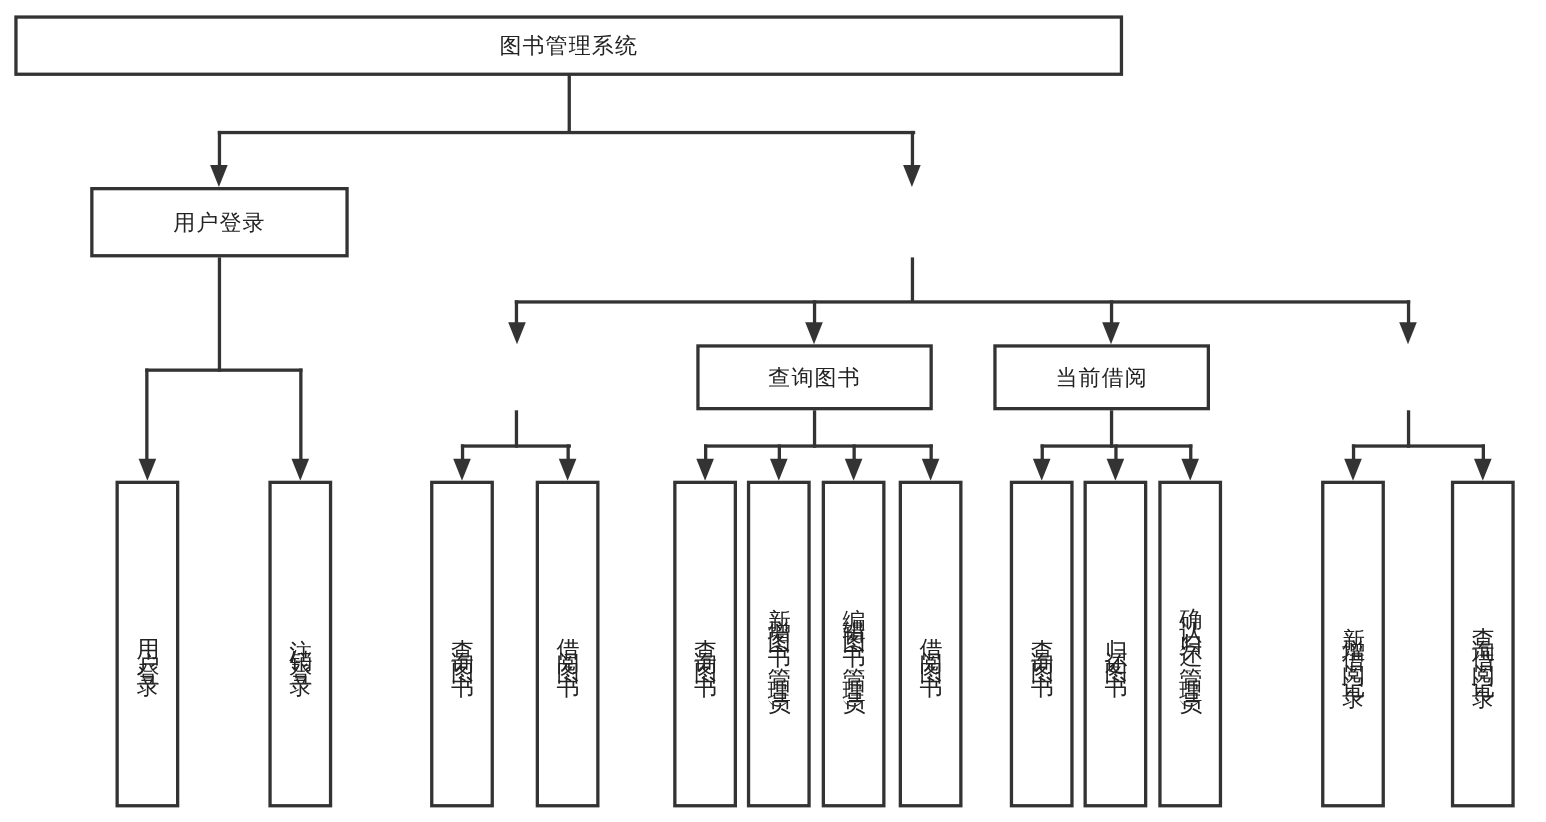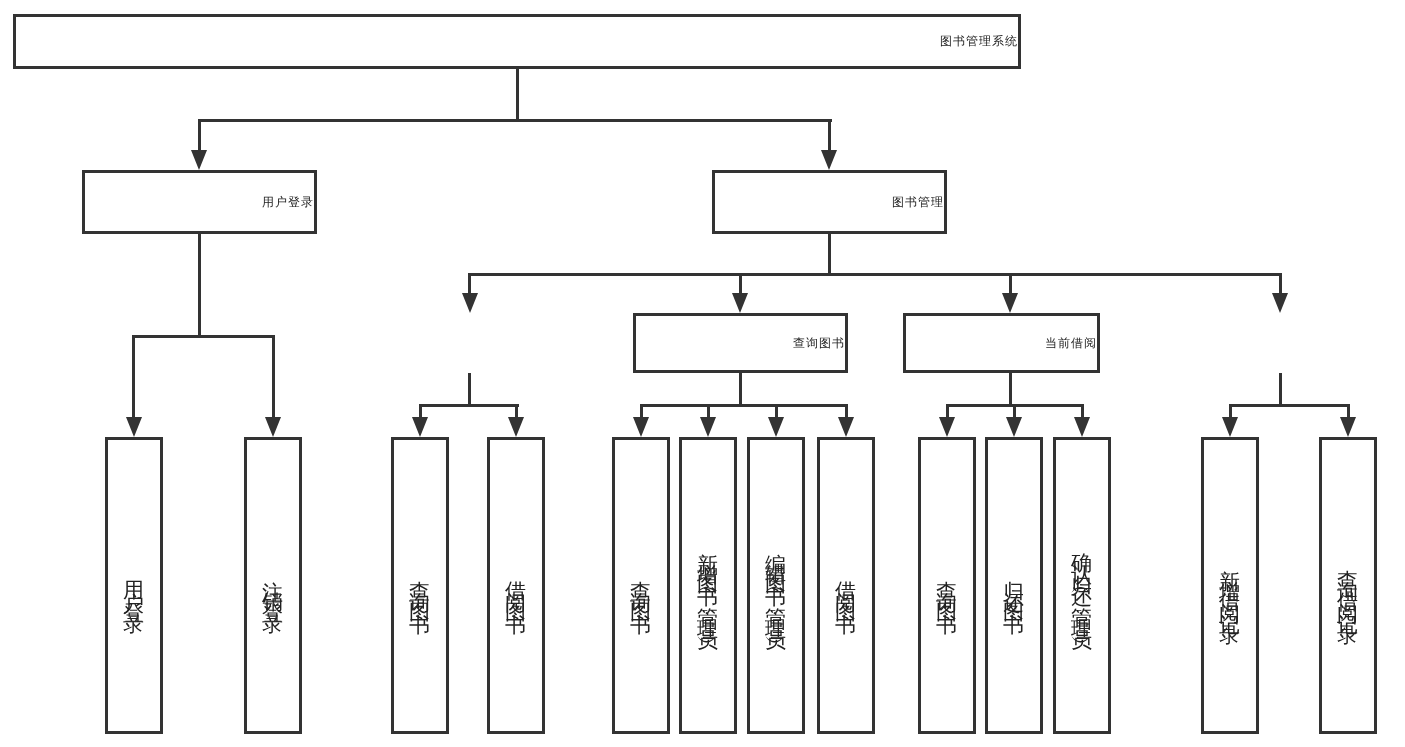--- a/index.html
+++ b/index.html
@@ -17,21 +17,21 @@
     font-family:"Liberation Sans","DejaVu Sans",sans-serif;
     overflow:hidden;
   }
   .box{
     position:absolute;
     border:3px solid var(--line);
     background:#fff;
     display:flex;align-items:center;justify-content:center;
     color:var(--text);
   }
-  .hbox{font-size:12px;letter-spacing:1px;justify-content:flex-end;}
+  .hbox{font-size:20px;letter-spacing:1px;}
   .leaf{
     top:437px;width:58px;height:297px;
   }
   .vtext{
     writing-mode:vertical-rl;
     text-orientation:mixed;
     font-size:21px;
     letter-spacing:11px;
     color:var(--text);
     line-height:1;
@@ -65,23 +65,20 @@
 
   <div class="vline" style="left:516px;top:68px;height:53px"></div>
   <div class="hline" style="left:198px;top:119px;width:634px"></div>
   <div class="vline" style="left:198px;top:119px;height:34px"></div>
   <div class="arrow" style="left:191px;top:150px"></div>
   <div class="vline" style="left:828px;top:119px;height:34px"></div>
   <div class="arrow" style="left:821px;top:150px"></div>
 
   <div class="box hbox" style="left:82px;top:170px;width:235px;height:64px">
     <span>用户登录</span>
-  </div>
-  <div class="box hbox" style="left:712px;top:170px;width:235px;height:64px">
-    <span>图书管理</span>
   </div>
 
   <div class="vline" style="left:198px;top:234px;height:104px"></div>
   <div class="hline" style="left:132px;top:335px;width:143px"></div>
   <div class="vline" style="left:132px;top:335px;height:84px"></div>
   <div class="arrow" style="left:126px;top:417px"></div>
   <div class="vline" style="left:272px;top:335px;height:84px"></div>
   <div class="arrow" style="left:265px;top:417px"></div>
 
   <div class="vline" style="left:828px;top:234px;height:41px"></div>

